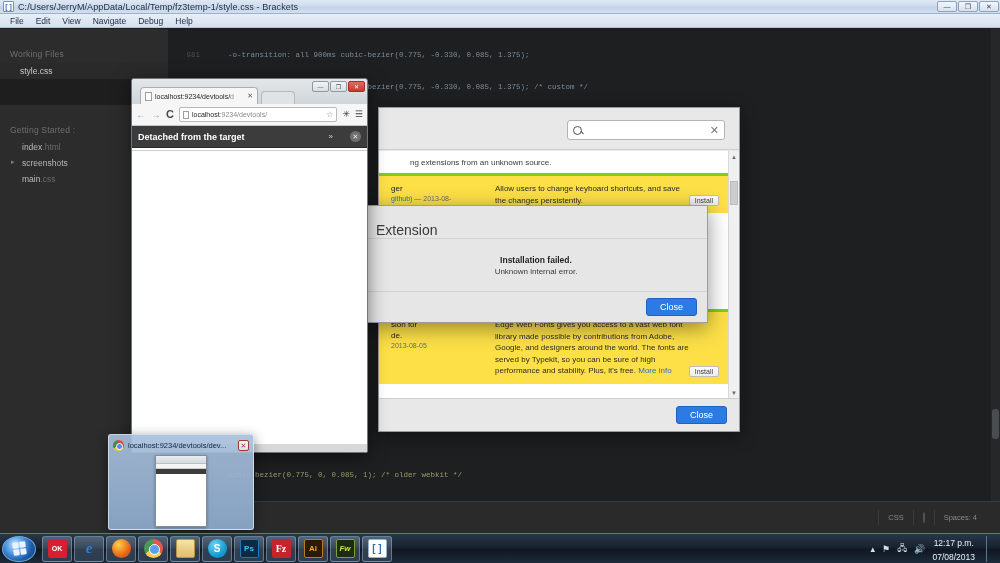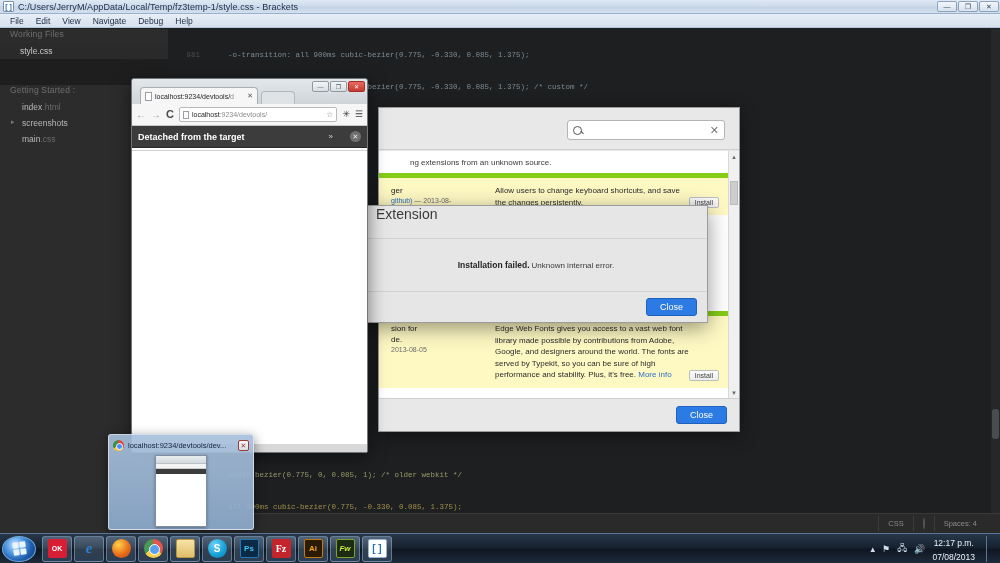--- a/index.html
+++ b/index.html
@@ -42,21 +42,21 @@
     border-bottom: 1px solid #b5c4d6;
     display: flex; align-items: center; padding-left: 5px; gap: 2px;
   }
   .menu-item { font-size: 8.5px; color: #223047; padding: 1px 5px; }
 
   .brackets-body { position: absolute; left: 0; top: 29px; right: 0; bottom: 0; display: flex; }
 
   
   .sidebar { width: 168px; background: #2c2c2c; position: relative; flex: none; }
   .sb-section-title {
-    font-size: 8.5px; color: #6f6f6f; padding: 0 0 4px 10px; letter-spacing: .2px;
+    font-size: 8.5px; color: #6f6f6f; padding: 20px 0 4px 10px; letter-spacing: .2px;
   }
   .wf-list { background: #1e1e1e; }
   .wf-item {
     position: relative; font-size: 8.5px; color: #c8c8c8;
     padding: 3px 0 3px 20px; background: #2a2a2a;
   }
   .wf-item::after {
     content: ""; position: absolute; right: -9px; top: 0;
     border-top: 9px solid transparent; border-bottom: 9px solid transparent;
     border-left: 9px solid #2a2a2a;
@@ -79,21 +79,21 @@
   .tok-kw   { color: #a38f4a; }
   .tok-num  { color: #9a9a6a; }
   .tok-punc { color: #8a8a7a; }
 
   .editor-scroll {
     position: absolute; right: 0; top: 0; width: 9px; bottom: 0; background: #252729;
   }
   .editor-scroll .thumb { position: absolute; left: 1px; width: 7px; top: 380px; height: 30px; background: #4a4d50; border-radius: 3px; }
 
   .status-bar {
-    position: absolute; left: 0; right: 0; bottom: 0; height: 20px;
+    position: absolute; left: 0; right: 0; bottom: 0; height: 32px;
     background: #2a2a2a; border-top: 1px solid #3a3a3a;
     display: flex; align-items: center; justify-content: flex-end; gap: 0px;
     padding-right: 14px;
   }
   .sb-cell { font-size: 7.5px; color: #8b8b8b; padding: 0 9px; border-left: 1px solid #3c3c3c; line-height: 15px; }
   .sb-dot { width: 9px; height: 9px; border: 1px solid #555; border-radius: 50%; }
 
   
   .extmgr {
     position: absolute; left: 378px; top: 107px; width: 362px; height: 325px;
@@ -110,21 +110,21 @@
     background: #fff; border: 1px solid #b4b4b4; border-radius: 3px;
     display: flex; align-items: center; padding: 0 5px;
   }
   .search-icon { width: 9px; height: 9px; border: 1.4px solid #555; border-radius: 50%; position: relative; flex: none; }
   .search-icon::after { content: ""; position: absolute; width: 4px; height: 1.4px; background: #555; right: -3px; bottom: 0px; transform: rotate(45deg); }
   .search-clear { margin-left: auto; font-size: 11px; color: #7a7a7a; line-height: 1; }
 
   .extmgr-body { position: absolute; left: 0; top: 43px; right: 0; bottom: 33px; background: #fff; overflow: hidden; }
   .notice { font-size: 8px; color: #3a3a3a; padding: 7px 12px 6px 12px; background: #fff; margin-left: 19px; }
 
-  .ext-row { display: flex; border-top: 5px solid #84cc16; padding: 7px 10px 7px 12px; background: #fef9c3; position: relative; }
+  .ext-row { display: flex; border-top: 3px solid #84cc16; padding: 7px 10px 7px 12px; background: #fde047; position: relative; }
   .ext-meta { width: 104px; flex: none; padding-right: 6px; }
   .ext-name { font-size: 8px; color: #1a1a1a; line-height: 11px; }
   .ext-auth { font-size: 7px; color: #6b6b6b; line-height: 10px; }
   .ext-auth a { color: #2a6fc9; text-decoration: none; }
   .ext-desc { flex: 1; font-size: 8px; color: #2b2b2b; line-height: 11.5px; padding-right: 38px; }
   .ext-desc .more { color: #2a6fc9; }
   .install-btn {
     position: absolute; right: 20px; bottom: 7px;
     font-size: 7px; color: #3d3d3d;
     background: linear-gradient(to bottom,#fcfcfc,#ededed);
@@ -145,23 +145,23 @@
     background: #2c7be5; border: 1px solid #1f62bd; border-radius: 3px;
     color: #fff; font-size: 9px; padding: 3px 13px;
   }
 
   
   .modal {
     position: absolute; left: 364px; top: 205px; width: 344px; height: 118px;
     background: #e6e6e6; border: 1px solid #9c9c9c;
     box-shadow: 0 5px 20px rgba(0,0,0,.42);
   }
-  .modal-head { height: 33px; border-bottom: 1px solid #d2d2d2; display: flex; align-items: flex-start; padding-left: 11px; }
+  .modal-head { height: 33px; border-bottom: 1px solid #d2d2d2; display: flex; align-items: flex-end; padding-left: 11px; }
   .modal-title { font-size: 14px; color: #3a3a3a; font-weight: 300; }
-  .modal-body { height: 52px; display: flex; flex-direction: row; align-items: center; justify-content: center; gap: 2px; }
+  .modal-body { height: 52px; display: flex; flex-direction: column; align-items: center; justify-content: center; gap: 2px; }
   .modal-msg { font-size: 8.5px; color: #1f1f1f; font-weight: bold; }
   .modal-sub { font-size: 8px; color: #3a3a3a; }
   .modal-foot { height: 31px; border-top: 1px solid #d2d2d2; display: flex; align-items: center; justify-content: flex-end; padding-right: 10px; }
 
   
   .chrome-win {
     position: absolute; left: 131px; top: 78px; width: 237px; height: 375px;
     background: #d8d8d8; border: 1px solid #6f7579; border-radius: 3px 3px 2px 2px;
     box-shadow: 0 4px 18px rgba(0,0,0,.5);
     overflow: hidden;

